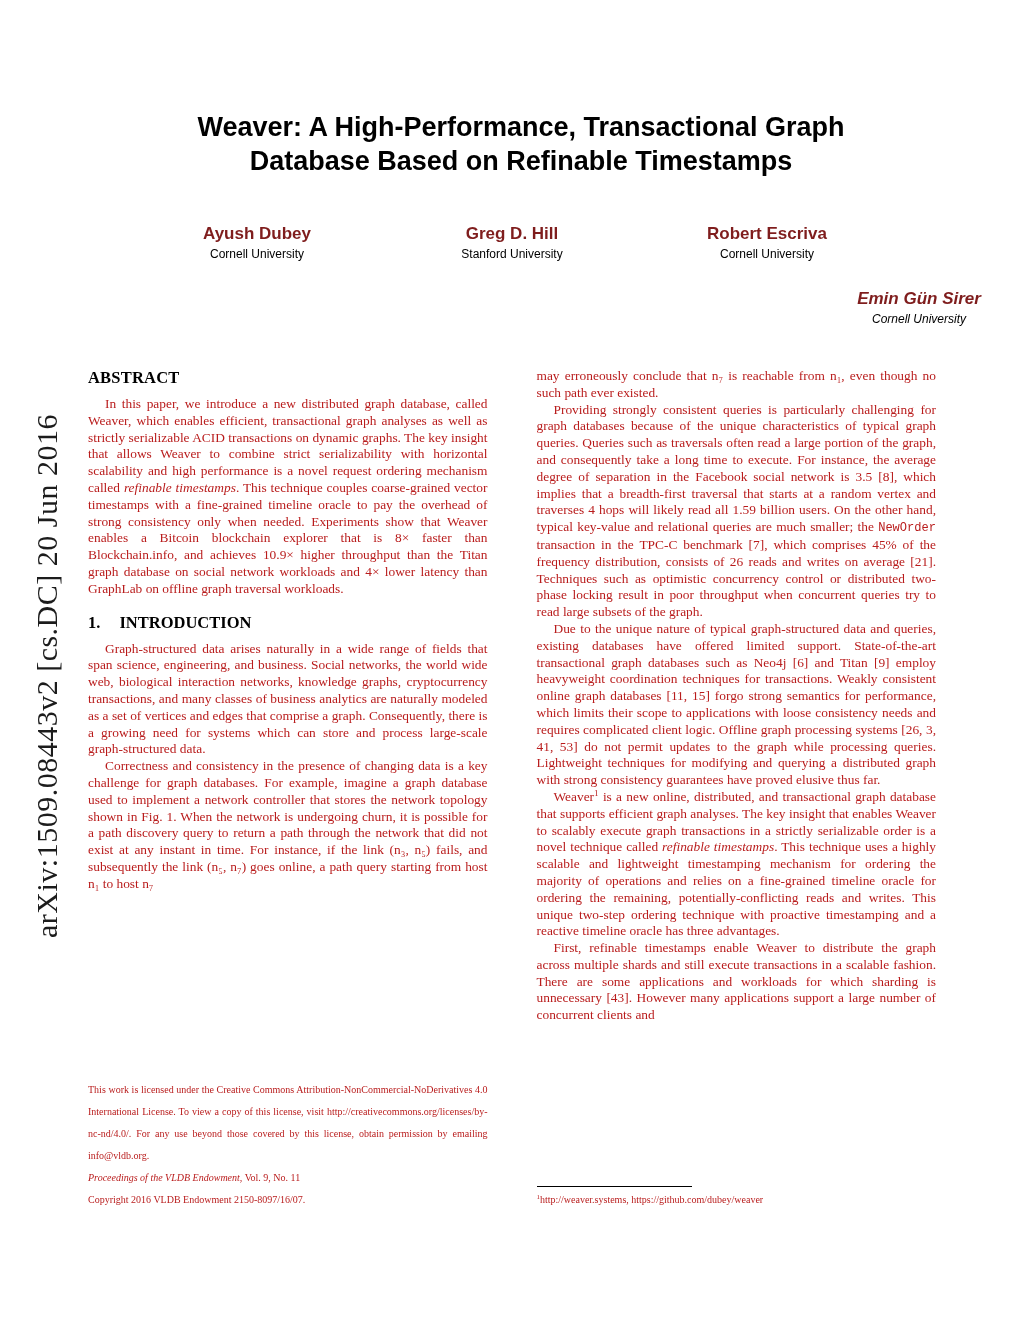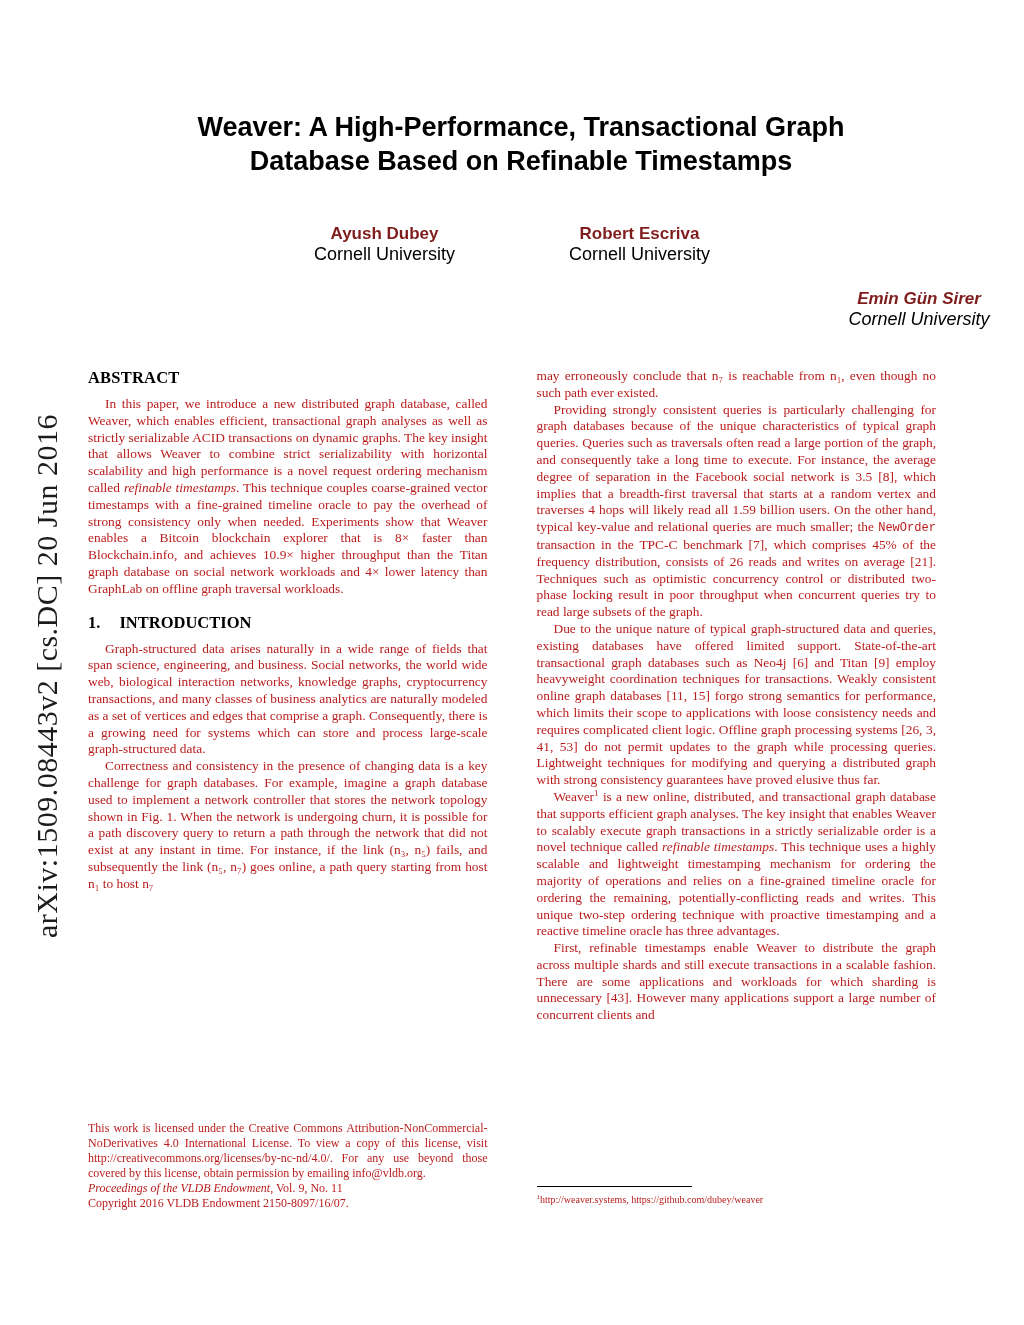--- a/index.html
+++ b/index.html
@@ -41,21 +41,21 @@
     position: absolute;
     top: 224px;
     left: 0;
     right: 0;
     display: flex;
     justify-content: center;
     gap: 45px;
   }
   .author { width: 210px; text-align: center; font-family: "Liberation Sans", "DejaVu Sans", sans-serif; }
   .author-name { font-weight: bold; font-size: 17px; line-height: 20px; color: #7f1d1d; }
-  .author-affil { font-size: 18px; line-height: 16px; margin-top: 2px; color: #000; }
+  .author-affil { font-size: 12px; line-height: 16px; margin-top: 2px; color: #000; }
   .author-single {
     position: absolute;
     top: 289px;
     left: 0;
     right: 0;
     display: flex;
     justify-content: flex-end;
     font-style: italic;
   }
   .columns {
@@ -87,22 +87,22 @@
   .abstract-heading { margin-bottom: 8px; letter-spacing: 0.2px; }
   .section-heading { margin: 15px 0 8px 0; }
   .section-heading .sec-num { margin-right: 19px; }
   .license-block {
     position: absolute;
     bottom: 2px;
     left: 0;
     width: 100%;
   }
   .license-block p {
-    font-size: 12px;
-    line-height: 15px;
+    font-size: 10px;
+    line-height: 22px;
     text-align: justify;
   }
   .license-block p.license-line { text-align: left; }
   .footnote-block {
     position: absolute;
     bottom: 6px;
     left: 0;
     width: 100%;
   }
   .footnote-rule {
@@ -125,20 +125,24 @@
 <div class="page">
 
   <div class="arxiv-stamp">arXiv:1509.08443v2 [cs.DC] 20 Jun 2016</div>
 
   <h1 class="title">Weaver: A High-Performance, Transactional Graph Database Based on Refinable Timestamps</h1>
 
   <div class="authors-row">
     <div class="author">
       <div class="author-name">Ayush Dubey</div>
       <div class="author-affil">Cornell University</div>
+    </div>
+    <div class="author">
+      <div class="author-name">Greg D. Hill</div>
+      <div class="author-affil">Stanford University</div>
     </div>
     <div class="author">
       <div class="author-name">Robert Escriva</div>
       <div class="author-affil">Cornell University</div>
     </div>
   </div>
 
   <div class="author-single">
     <div class="author">
       <div class="author-name">Emin Gün Sirer</div>

